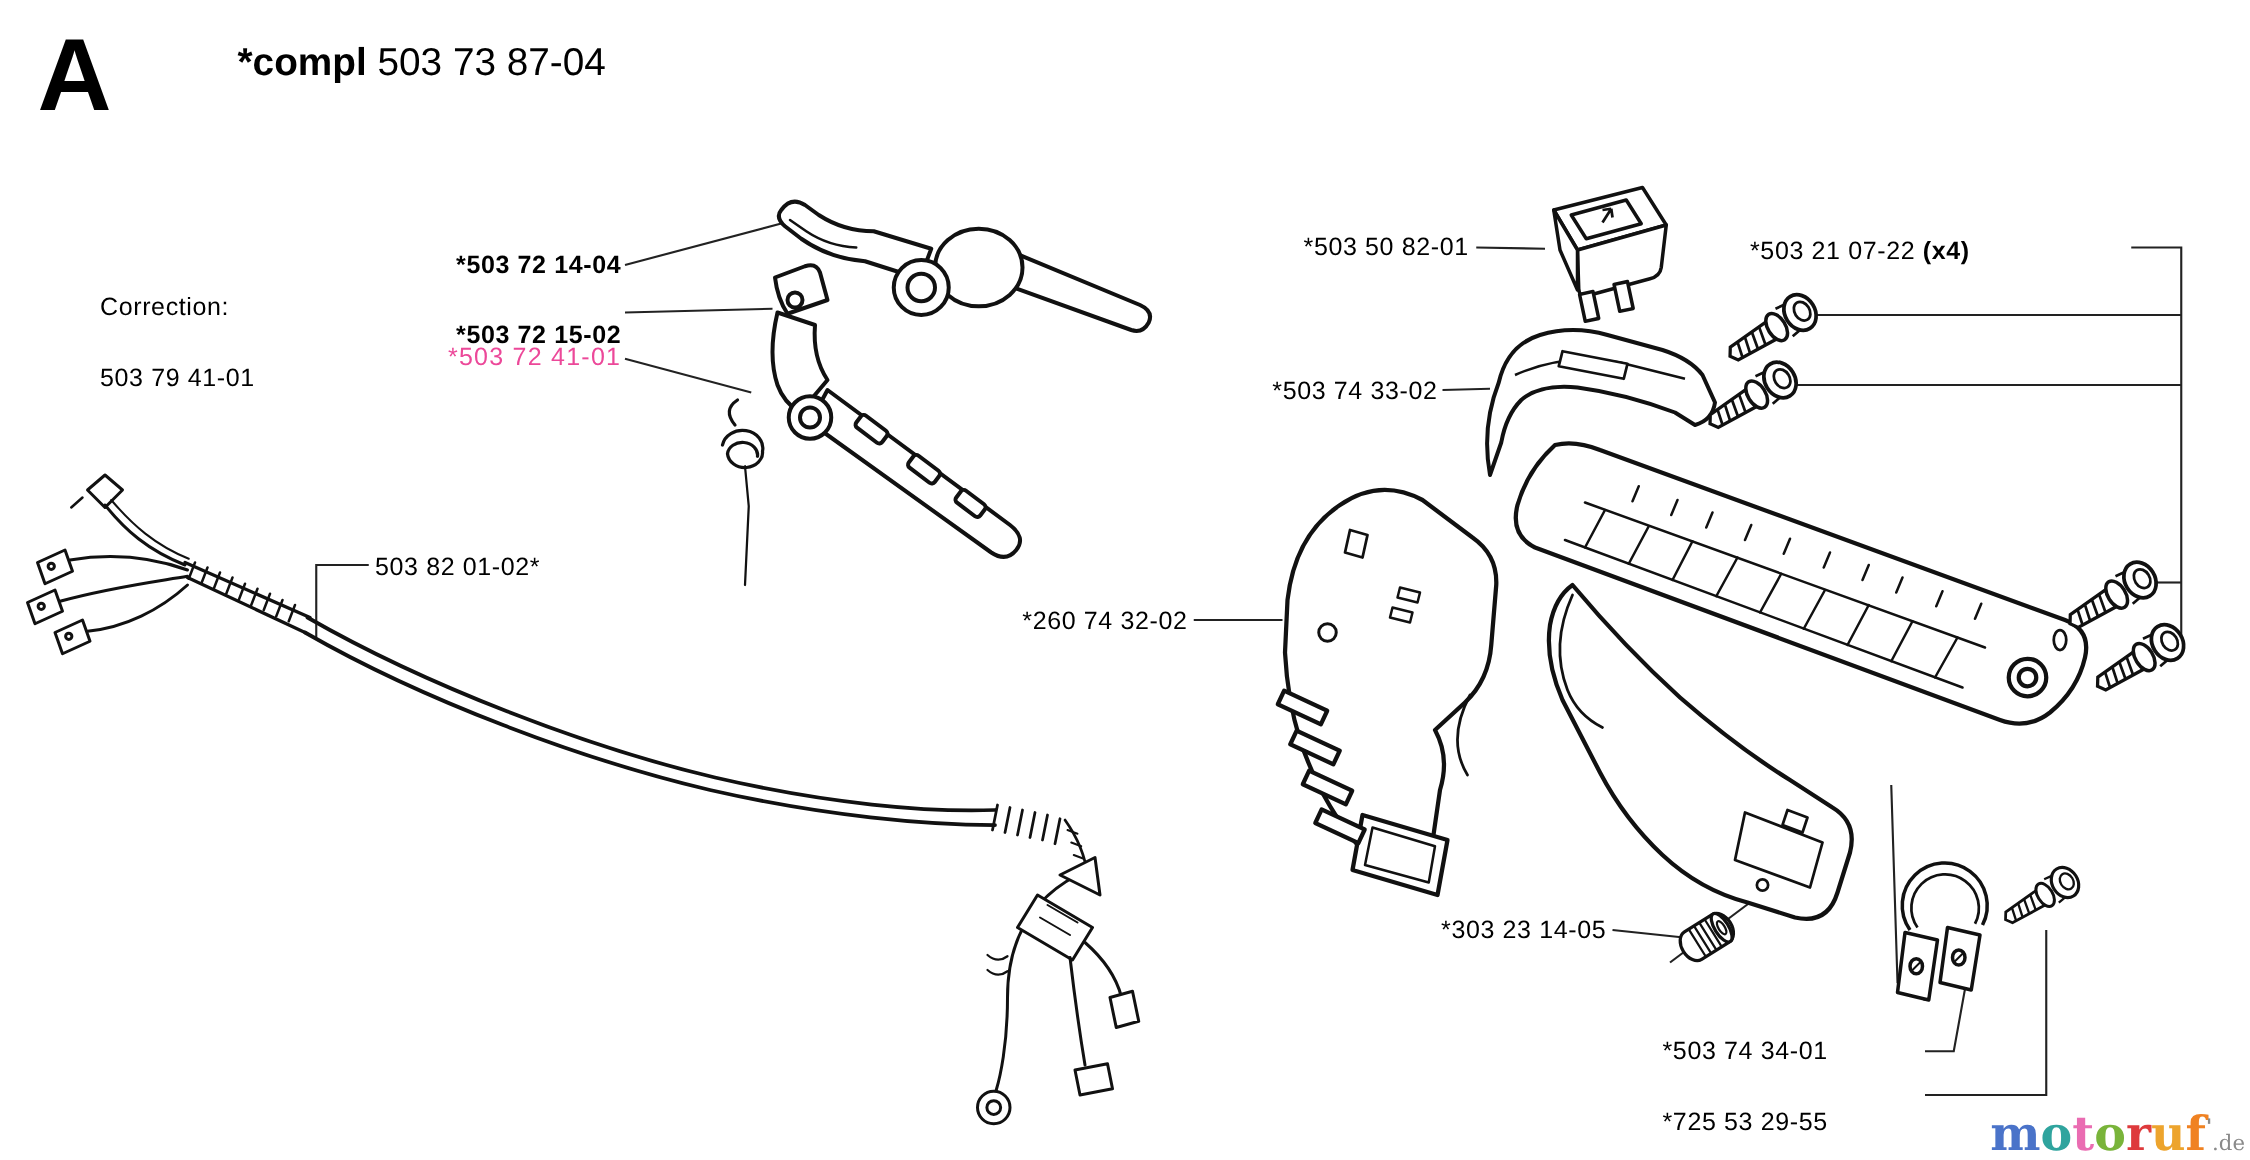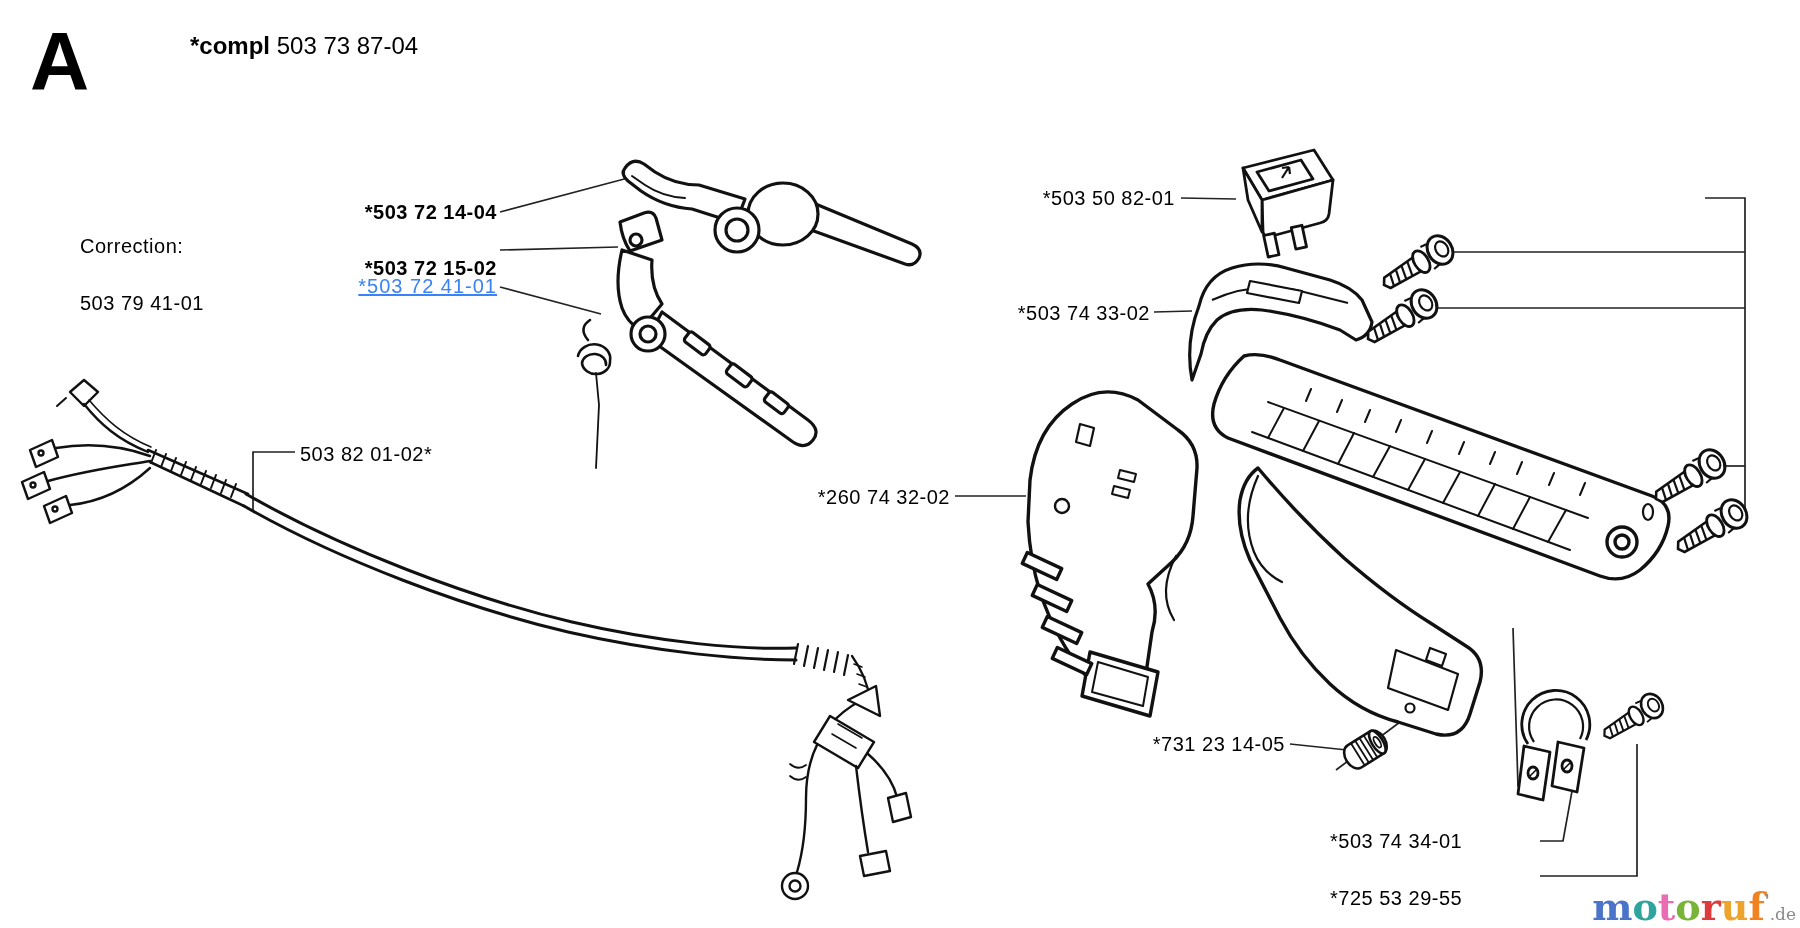--- a/index.html
+++ b/index.html
@@ -2,23 +2,23 @@
 <html><head>
 <meta charset="utf-8">
 <style>
   html,body{margin:0;padding:0;background:#fff;}
   #stage{position:relative;width:1800px;height:928px;background:#fff;overflow:hidden;
          font-family:"Liberation Sans", sans-serif;color:#000;}
   #art{position:absolute;left:0;top:0;}
   .lab{position:absolute;font-size:20px;line-height:31px;white-space:nowrap;letter-spacing:0.5px;}
   .r{transform:translateX(-100%);}
   .b{font-weight:bold;}
-  .light{color:#3b82f6;letter-spacing:1px;text-decoration:underline;}
+  .light{color:#ec4899;letter-spacing:1px;}
   #section-letter{position:absolute;left:30px;top:14px;font-size:82px;font-weight:800;letter-spacing:0;}
-  #compl{position:absolute;left:190px;top:32px;font-size:24px;}
+  #compl{position:absolute;left:190px;top:32px;font-size:31px;}
   #logo{position:absolute;left:1796px;top:882px;transform:translateX(-100%);
         font-family:"DejaVu Serif", serif;font-weight:bold;font-size:38px;line-height:38px;cursor:pointer;}
   #logo .tld{font-size:17px;font-weight:normal;}
   #logo .apo{font-size:16px;vertical-align:14px;}
 </style>
 </head>
 <body>
 
 <div id="stage">
 
@@ -244,21 +244,22 @@
 
   <div class="lab b r" style="left:497px;top:197px">*503 72 14-04</div>
   <div class="lab b r" style="left:497px;top:253px">*503 72 15-02</div>
   <div class="lab light r" style="left:497px;top:271px">*503 72 41-01</div>
   <div class="lab" style="left:80px;top:231px">Correction:</div>
   <div class="lab" style="left:80px;top:288px">503 79 41-01</div>
 
   <div class="lab r" style="left:1175px;top:183px">*503 50 82-01</div>
   <div class="lab r" style="left:1150px;top:298px">*503 74 33-02</div>
 
+  <div class="lab" style="left:1400px;top:186px"><span>*503 21 07-22 </span><span class="b">(x4)</span></div>
 
   <div class="lab r" style="left:950px;top:482px">*260 74 32-02</div>
   <div class="lab" style="left:300px;top:439px">503 82 01-02*</div>
-  <div class="lab r" style="left:1285px;top:729px">*731 23 14-05</div>
+  <div class="lab r" style="left:1285px;top:729px">*303 23 14-05</div>
   <div class="lab" style="left:1330px;top:826px">*503 74 34-01</div>
   <div class="lab" style="left:1330px;top:883px">*725 53 29-55</div>
 
   <div id="logo"><span style="color: rgb(74, 115, 201);">m</span><span style="color: rgb(47, 164, 158);">o</span><span style="color: rgb(234, 108, 178);">t</span><span style="color: rgb(121, 180, 58);">o</span><span style="color: rgb(222, 58, 60);">r</span><span style="color: rgb(237, 164, 45);">u</span><span style="color: rgb(240, 130, 34);">f</span><span class="apo" style="color: rgb(138, 138, 138);">'</span><span class="tld" style="color: rgb(138, 138, 138);">.de</span></div>
 </div>
 
 </body></html>

